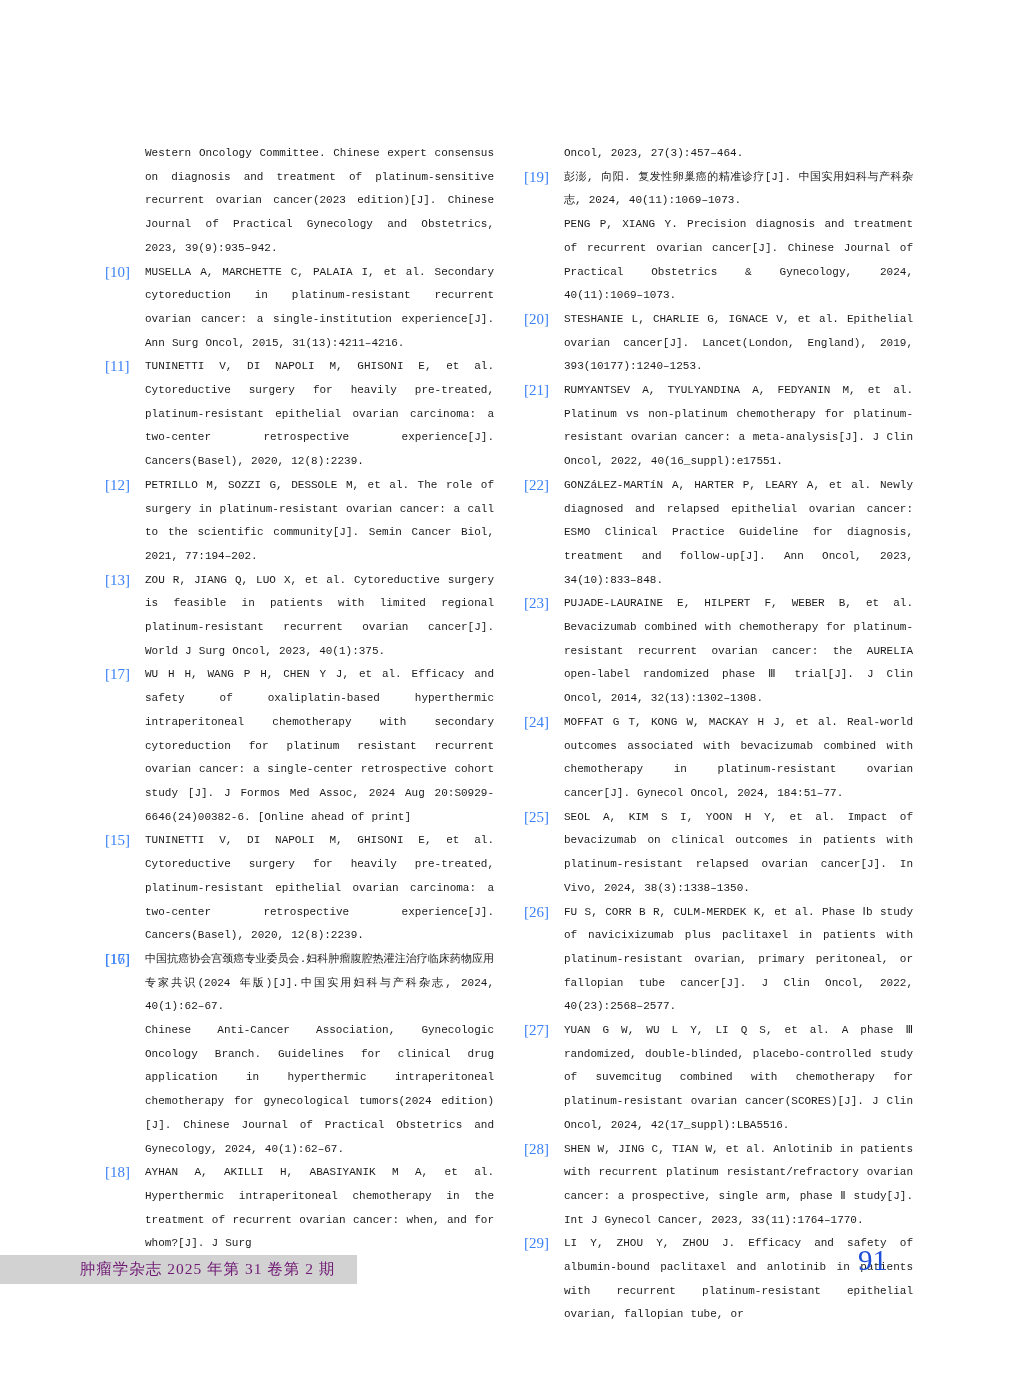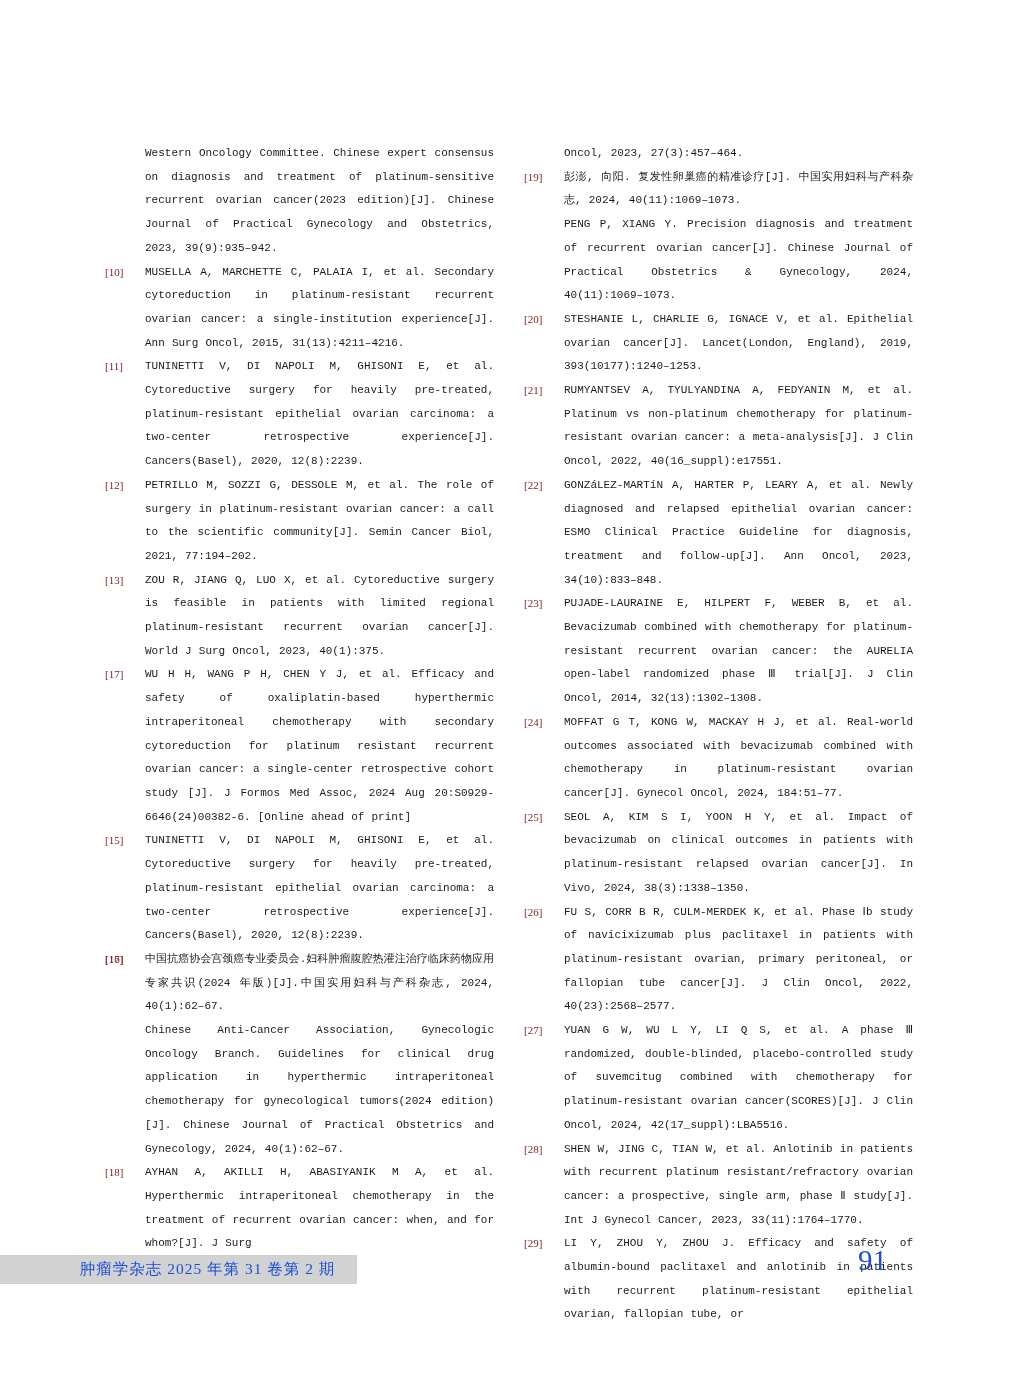--- a/index.html
+++ b/index.html
@@ -25,23 +25,23 @@
 
   .ref {
     position: relative;
     padding-left: 40px;
   }
   .ref-label {
     position: absolute;
     left: 0;
     top: 0;
     width: 40px;
-    font-size: 11px;
+    font-size: 15px;
     line-height: 23.7px;
-    color: #7f1d1d;
+    color: #3b82f6;
   }
   .ref-text {
     margin: 0;
     font-size: 11px;
     line-height: 23.7px;
     text-align: justify;
     text-justify: inter-word;
     hyphens: auto;
     -webkit-hyphens: auto;
     word-spacing: 0.5px;
@@ -55,21 +55,21 @@
     height: 29px;
     background: #d2d2d2;
     display: flex;
     align-items: center;
     justify-content: center;
     padding-left: 58px;
     box-sizing: border-box;
   }
   .footer-text {
     font-size: 15.5px;
-    color: #1d4ed8;
+    color: #701a75;
     letter-spacing: 1px;
     white-space: nowrap;
   }
   .page-number {
     position: absolute;
     left: 858px;
     top: 1244px;
     font-size: 29px;
     color: #1d4ed8;
   }

